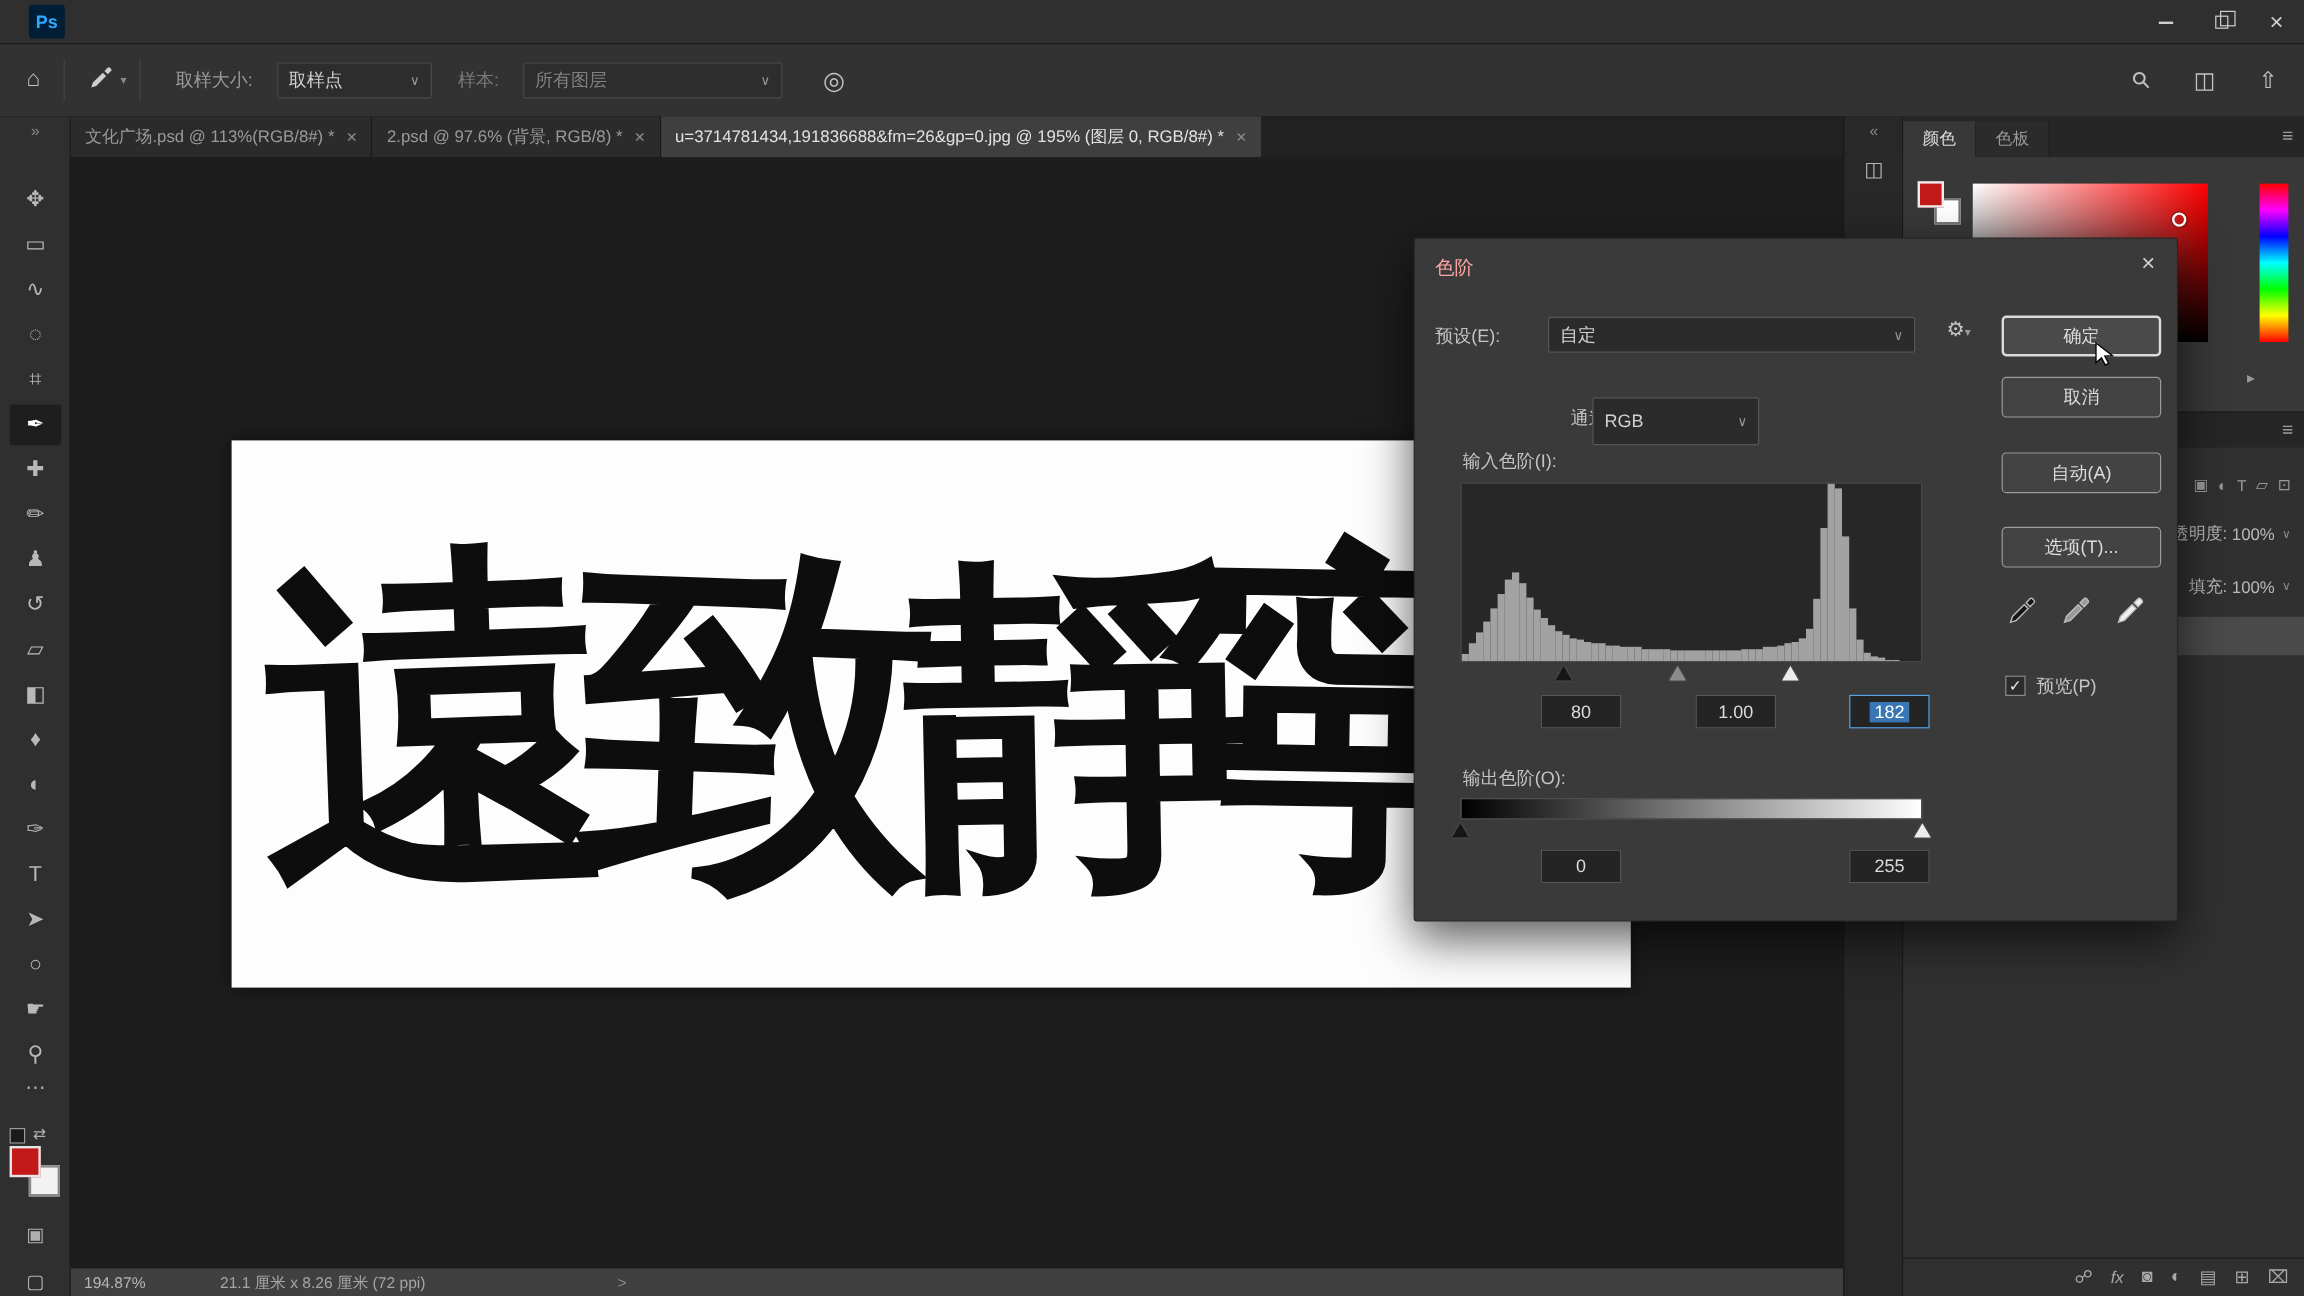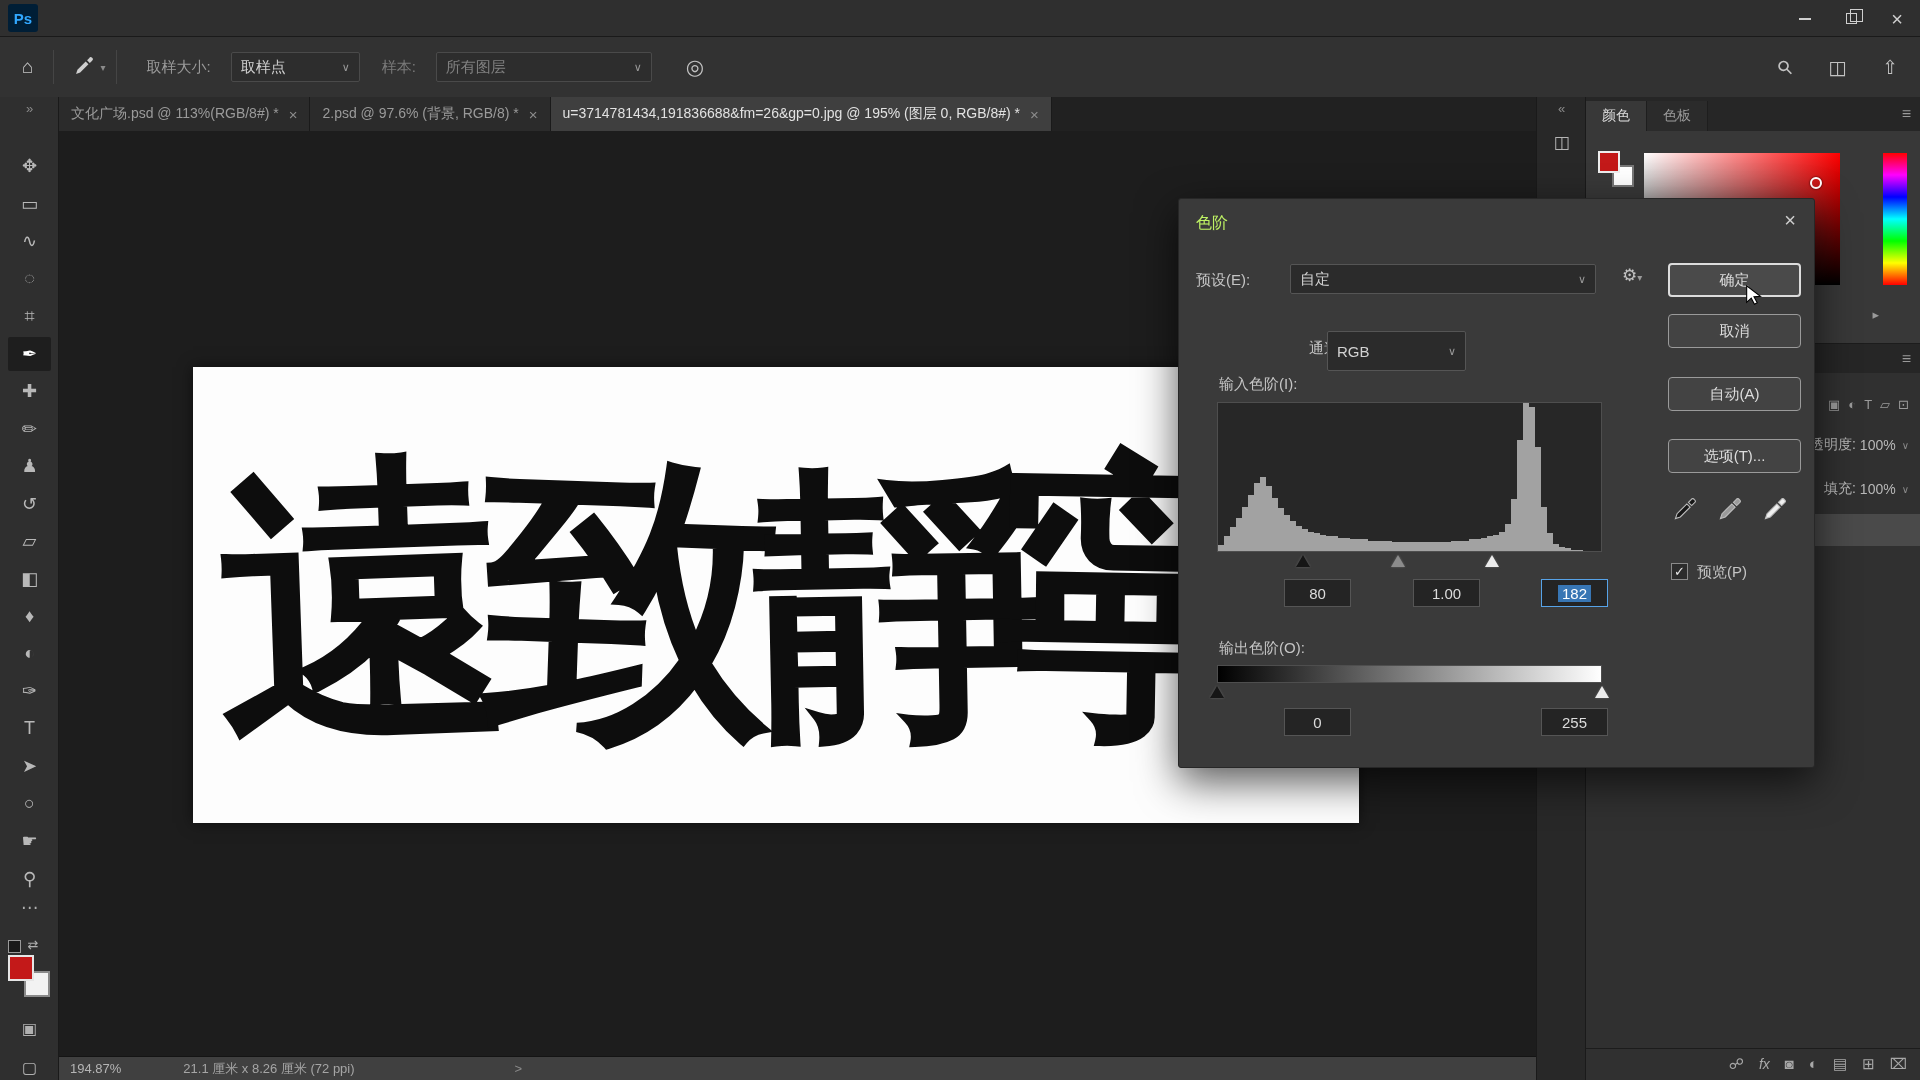--- a/index.html
+++ b/index.html
@@ -4,21 +4,21 @@
 <style>
   * { margin:0; padding:0; box-sizing:border-box; }
   html,body { background:#111; }
   #app {
     position:relative; width:1920px; height:1080px; overflow:hidden;
     background:#1d1d1d; color:#c8c8c8;
     font-family:"Liberation Sans","DejaVu Sans",sans-serif; font-size:15px;
   }
   
   .menu-bar { position:absolute; left:0; top:0; width:1920px; height:37px; background:#2f2f2f; border-bottom:1px solid #1a1a1a; display:flex; align-items:center; }
-  .ps-logo { width:30px; height:28px; margin-left:8px; background:#001e36; color:#31a8ff; font-weight:bold; font-size:15px; display:flex; align-items:center; justify-content:center; border-radius:3px; }
+  .ps-logo { width:30px; height:28px; margin-left:24px; background:#001e36; color:#31a8ff; font-weight:bold; font-size:15px; display:flex; align-items:center; justify-content:center; border-radius:3px; }
   .menu-items { display:flex; height:37px; margin-left:14px; }
   .menu-item { padding:0 13px; line-height:37px; font-size:16px; color:#d6d6d6; cursor:default; white-space:nowrap; }
   .menu-item.highlighted { background:#a34922; color:#fff; }
   .window-controls { position:absolute; right:0; top:0; height:37px; display:flex; }
   .win-btn { width:46px; height:37px; display:flex; align-items:center; justify-content:center; color:#cfcfcf; }
   .min-glyph { display:block; width:12px; border-bottom:2px solid #cfcfcf; }
   .restore-glyph { position:relative; width:11px; height:11px; border:1px solid #cfcfcf; }
   .restore-glyph::before { content:''; position:absolute; left:3px; top:-5px; width:11px; height:11px; border:1px solid #cfcfcf; }
   .close-glyph { font-size:20px; line-height:20px; }
   
@@ -76,21 +76,21 @@
   .color-arrow { position:absolute; right:42px; top:176px; color:#9a9a9a; font-size:13px; }
   .layers-header { position:absolute; left:0; top:246px; width:335px; height:30px; background:#262626; border-top:1px solid #1c1c1c; display:flex; align-items:center; }
   .filter-row { position:absolute; left:0; top:292px; width:335px; height:30px; display:flex; align-items:center; justify-content:flex-end; gap:8px; padding-right:12px; color:#9a9a9a; font-size:13px; }
   .prop-row { position:absolute; left:0; width:335px; height:28px; display:flex; align-items:center; justify-content:flex-end; padding-right:12px; color:#b8b8b8; font-size:14px; }
   .prop-row .chev { color:#8a8a8a; font-size:10px; margin-left:6px; }
   .layer-row { position:absolute; left:0; top:417px; width:335px; height:32px; background:#4a4a4a; }
   .layers-bottom { position:absolute; left:0; top:951px; width:335px; height:30px; border-top:1px solid #1c1c1c; display:flex; align-items:center; justify-content:flex-end; gap:15px; padding-right:14px; color:#a8a8a8; font-size:15px; }
   .layers-bottom .fx { font-style:italic; font-size:14px; }
   
   .dialog { position:absolute; left:1178px; top:198px; width:637px; height:570px; background:#3a3a3a; border:1px solid #272727; border-radius:3px; box-shadow:0 14px 40px rgba(0,0,0,.65); z-index:500; }
-  .dlg-title { position:absolute; left:17px; top:14px; font-size:16px; color:#bef264; }
+  .dlg-title { position:absolute; left:17px; top:14px; font-size:16px; color:#fca5a5; }
   .dlg-close { position:absolute; right:18px; top:10px; font-size:20px; color:#cfcfcf; }
   .dlg-label { position:absolute; font-size:15px; color:#c4c4c4; white-space:nowrap; }
   .dd { position:absolute; background:#2b2b2b; border:1px solid #555; border-radius:2px; display:flex; align-items:center; justify-content:space-between; padding:0 9px; color:#d2d2d2; font-size:15px; }
   .dd .chev { color:#9a9a9a; font-size:11px; }
   .gear { position:absolute; left:443px; top:66px; color:#c2c2c2; font-size:17px; }
   .gear .chev { font-size:10px; color:#9a9a9a; }
   .btn { position:absolute; left:489px; width:133px; height:34px; background:#434343; border:1px solid #9a9a9a; border-radius:4px; color:#dcdcdc; display:flex; align-items:center; justify-content:center; font-size:15px; }
   .btn.primary { border:2px solid #dcdcdc; background:#4a4a4a; }
   .droppers { position:absolute; left:494px; top:296px; display:flex; gap:19px; }
   .preview-box { position:absolute; left:492px; top:364px; width:17px; height:17px; background:#2c2c2c; border:1px solid #8a8a8a; color:#e8e8e8; font-size:13px; line-height:15px; text-align:center; }

